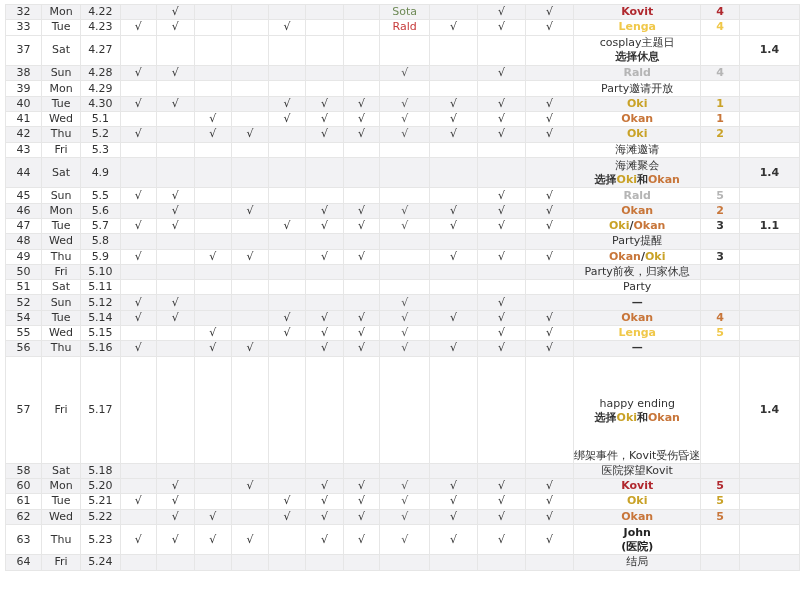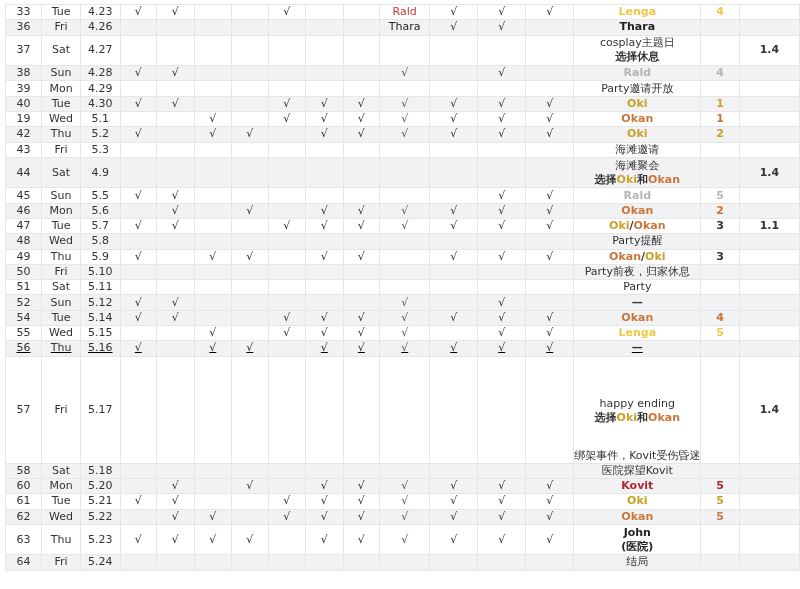--- a/index.html
+++ b/index.html
@@ -32,60 +32,60 @@
       <col style="width:38px">
     <col style="width:51px">
       <col style="width:50px">
       <col style="width:50px">
       <col style="width:50px">
     <col style="width:98px">
       <col style="width:40px">
       <col style="width:62px">
   </colgroup>
   <tbody id="tbody">
+      <tr class="g" style="height: 15.3px;">
+        <td>32</td>
+        <td>Mon</td>
+        <td>4.22</td>
+        <td class="chk sep-l"></td>
+        <td class="chk">√</td>
+        <td class="chk"></td>
+        <td class="chk"></td>
+        <td class="chk"></td>
+        <td class="chk"></td>
+        <td class="chk"></td>
+        <td class="sep-l" style="color: rgb(110, 138, 86);">Sota</td>
+        <td class="chk"></td>
+        <td class="chk">√</td>
+        <td class="chk">√</td>
+        <td class="res sep-l">
+          <div class="b" style="color: rgb(176, 40, 46);">Kovit</div>
+        </td>
+        <td class="score" style="color: rgb(176, 40, 46);">4</td>
+        <td class="ver sep-l"></td>
+      </tr>
       <tr class="w" style="height: 15.3px;">
         <td>33</td>
         <td>Tue</td>
         <td>4.23</td>
         <td class="chk sep-l">√</td>
         <td class="chk">√</td>
         <td class="chk"></td>
         <td class="chk"></td>
         <td class="chk">√</td>
         <td class="chk"></td>
         <td class="chk"></td>
         <td class="sep-l" style="color: rgb(198, 58, 58);">Rald</td>
         <td class="chk">√</td>
         <td class="chk">√</td>
         <td class="chk">√</td>
         <td class="res sep-l">
           <div class="b" style="color: rgb(240, 200, 74);">Lenga</div>
         </td>
         <td class="score" style="color: rgb(240, 200, 74);">4</td>
-        <td class="ver sep-l"></td>
-      </tr>
-      <tr class="g" style="height: 15.3px;">
-        <td>36</td>
-        <td>Fri</td>
-        <td>4.26</td>
-        <td class="chk sep-l"></td>
-        <td class="chk"></td>
-        <td class="chk"></td>
-        <td class="chk"></td>
-        <td class="chk"></td>
-        <td class="chk"></td>
-        <td class="chk"></td>
-        <td class="sep-l" style="color: rgb(34, 34, 34);">Thara</td>
-        <td class="chk">√</td>
-        <td class="chk">√</td>
-        <td class="chk"></td>
-        <td class="res sep-l">
-          <div class="b" style="color: rgb(34, 34, 34);">Thara</div>
-        </td>
-        <td class="score" style="color: rgb(51, 51, 51);"></td>
         <td class="ver sep-l"></td>
       </tr>
       <tr class="w" style="height: 30.5px;">
         <td>37</td>
         <td>Sat</td>
         <td>4.27</td>
         <td class="chk sep-l"></td>
         <td class="chk"></td>
         <td class="chk"></td>
         <td class="chk"></td>
@@ -160,21 +160,21 @@
         <td class="chk">√</td>
         <td class="chk">√</td>
         <td class="chk">√</td>
         <td class="res sep-l">
           <div class="b" style="color: rgb(201, 162, 39);">Oki</div>
         </td>
         <td class="score" style="color: rgb(201, 162, 39);">1</td>
         <td class="ver sep-l"></td>
       </tr>
       <tr class="w" style="height: 15.3px;">
-        <td>19</td>
+        <td>41</td>
         <td>Wed</td>
         <td>5.1</td>
         <td class="chk sep-l"></td>
         <td class="chk"></td>
         <td class="chk">√</td>
         <td class="chk"></td>
         <td class="chk">√</td>
         <td class="chk">√</td>
         <td class="chk">√</td>
         <td class="sep-l" style="color: rgb(85, 85, 85);">√</td>
@@ -454,21 +454,21 @@
         <td class="sep-l" style="color: rgb(85, 85, 85);">√</td>
         <td class="chk"></td>
         <td class="chk">√</td>
         <td class="chk">√</td>
         <td class="res sep-l">
           <div class="b" style="color: rgb(240, 200, 74);">Lenga</div>
         </td>
         <td class="score" style="color: rgb(240, 200, 74);">5</td>
         <td class="ver sep-l"></td>
       </tr>
-      <tr class="g" style="height: 15.3px; text-decoration: underline;">
+      <tr class="g" style="height: 15.3px;">
         <td>56</td>
         <td>Thu</td>
         <td>5.16</td>
         <td class="chk sep-l">√</td>
         <td class="chk"></td>
         <td class="chk">√</td>
         <td class="chk">√</td>
         <td class="chk"></td>
         <td class="chk">√</td>
         <td class="chk">√</td>

